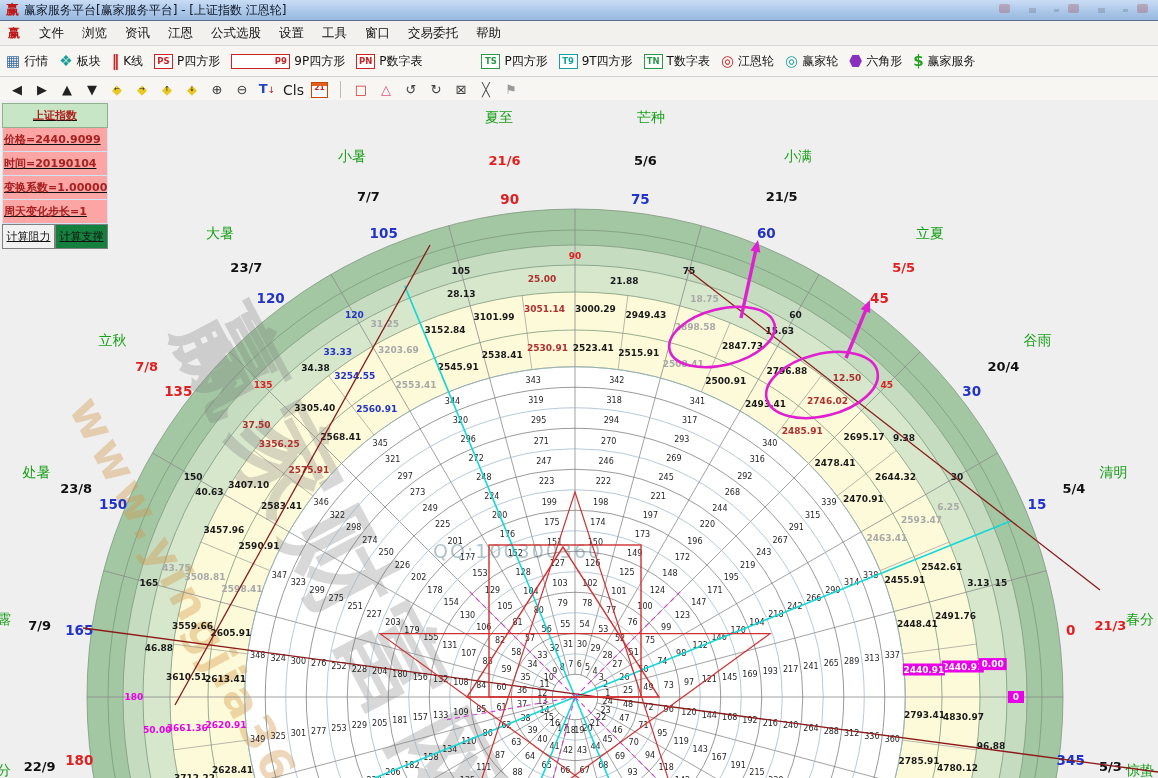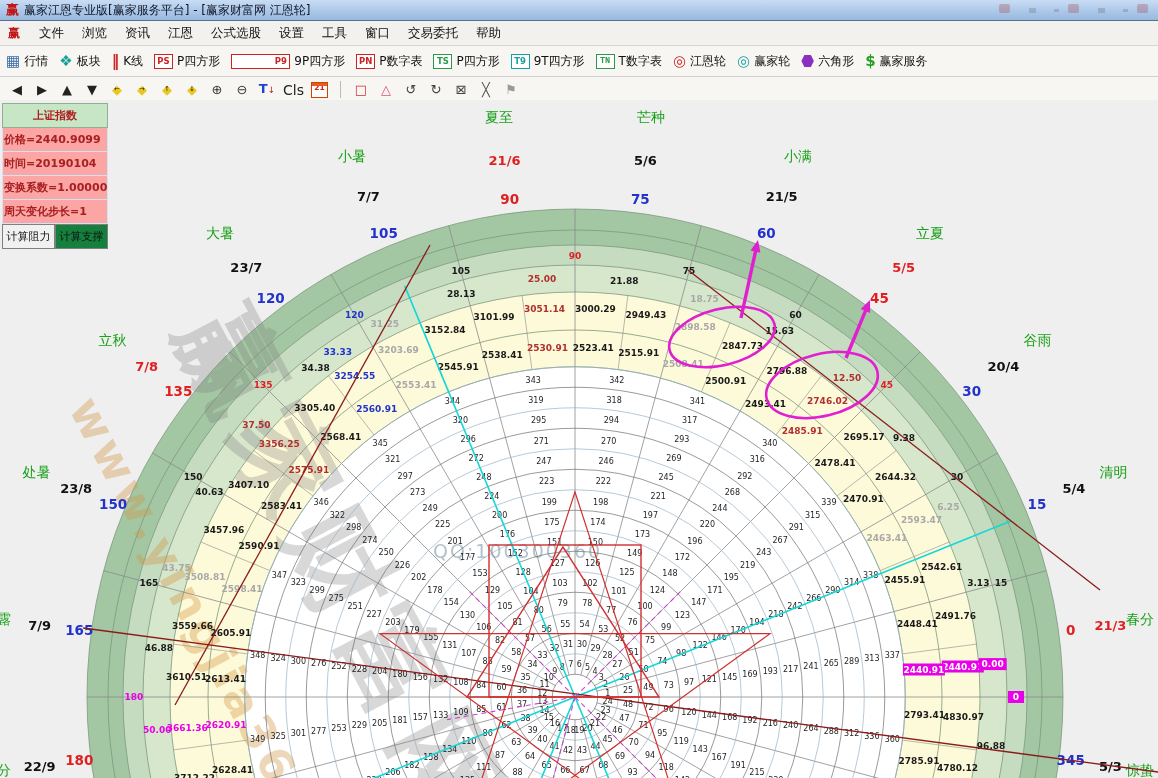--- a/index.html
+++ b/index.html
@@ -23,34 +23,34 @@
   .hexicon{width:13px;height:13px;clip-path:polygon(25% 4%,75% 4%,98% 50%,75% 96%,25% 96%,2% 50%);display:inline-block;}
   .toolbar2{height:25px;background:#F7F6F3;border-bottom:1px solid #C8C8C8;display:flex;align-items:center;padding:0 8px;gap:7px;}
   .tb2-item{min-width:18px;text-align:center;font-size:13px;cursor:pointer;position:relative;line-height:18px;}
   .dmd-arrow{position:absolute;left:50%;top:50%;transform:translate(-50%,-55%);font-size:7px;color:#222;}
   .vsep{width:1px;height:17px;background:#BBB;margin:0 4px;}
   .cal{width:15px;height:14px;border:1px solid #CC4400;background:#fff;font-size:7.5px;font-weight:bold;
        display:flex;align-items:flex-end;justify-content:center;position:relative;}
   .cal::before{content:"";position:absolute;top:0;left:0;right:0;height:3px;background:#E06020;}
   .chart{position:absolute;top:100px;left:0;width:1158px;height:678px;background:#EFEFEF;}
   svg text{font-family:"DejaVu Sans","Liberation Sans",sans-serif;}
-  .infopanel{position:absolute;top:103px;left:2px;width:106px;z-index:6;font-size:11px;}
+  .infopanel{position:absolute;top:103px;left:2px;width:106px;z-index:6;font-size:11px;text-decoration:underline;}
   .ip-title{background:#C6E6C6;color:#B02020;font-weight:bold;text-align:center;padding:4px 0;border:1px solid #90B090;}
   .ip-row{background:#fca5a5;color:#A82020;font-weight:bold;padding:4px 1px;border:1px solid #D2E4F4;border-top:none;
           white-space:nowrap;overflow:hidden;}
   .ip-buttons{display:flex;}
   .ip-btn{flex:1;text-align:center;padding:4px 0;border:1px solid #808080;background:#F1F1F1;cursor:pointer;color:#111;}
   .ip-btn.support{background:#15803d;}
 </style>
 </head>
 <body>
 
 <div class="titlebar">
   <span class="app-logo">赢</span>
-  <span class="title-text">赢家江恩专业版[赢家服务平台] - [赢家财富网 江恩轮]</span>
+  <span class="title-text">赢家服务平台[赢家服务平台] - [上证指数 江恩轮]</span>
   <span class="tb-marks">
       <i></i>
       <i></i>
       <i></i>
     </span>
 </div>
 
 <div class="menubar">
   <span class="menu-logo">赢</span>
   <span id="menu-items" style="display:flex;">
@@ -86,29 +86,29 @@
     </span>
     <span class="tb1-item">
       <span class="badge" style="color: rgb(204, 34, 34); padding-left: 41px;">P9</span>
       <span>9P四方形</span>
     </span>
     <span class="tb1-item">
       <span class="badge" style="color: rgb(204, 34, 34); text-align: center;">PN</span>
       <span>P数字表</span>
     </span>
     <span class="tb1-item">
-      <span class="badge" style="color: rgb(42, 154, 74);">TS</span>
+      <span class="badge" style="color: rgb(42, 154, 74); margin-left: 48px;">TS</span>
       <span>P四方形</span>
     </span>
     <span class="tb1-item">
       <span class="badge" style="color: rgb(24, 160, 160);">T9</span>
       <span>9T四方形</span>
     </span>
     <span class="tb1-item">
-      <span class="badge" style="color: rgb(42, 154, 74); font-family: Liberation Mono, monospace;">TN</span>
+      <span class="badge" style="color: rgb(42, 154, 74);">TN</span>
       <span>T数字表</span>
     </span>
     <span class="tb1-item">
       <span class="icon-glyph" style="color: rgb(204, 34, 34);">◎</span>
       <span>江恩轮</span>
     </span>
     <span class="tb1-item">
       <span class="icon-glyph" style="color: rgb(24, 160, 160);">◎</span>
       <span>赢家轮</span>
     </span>

